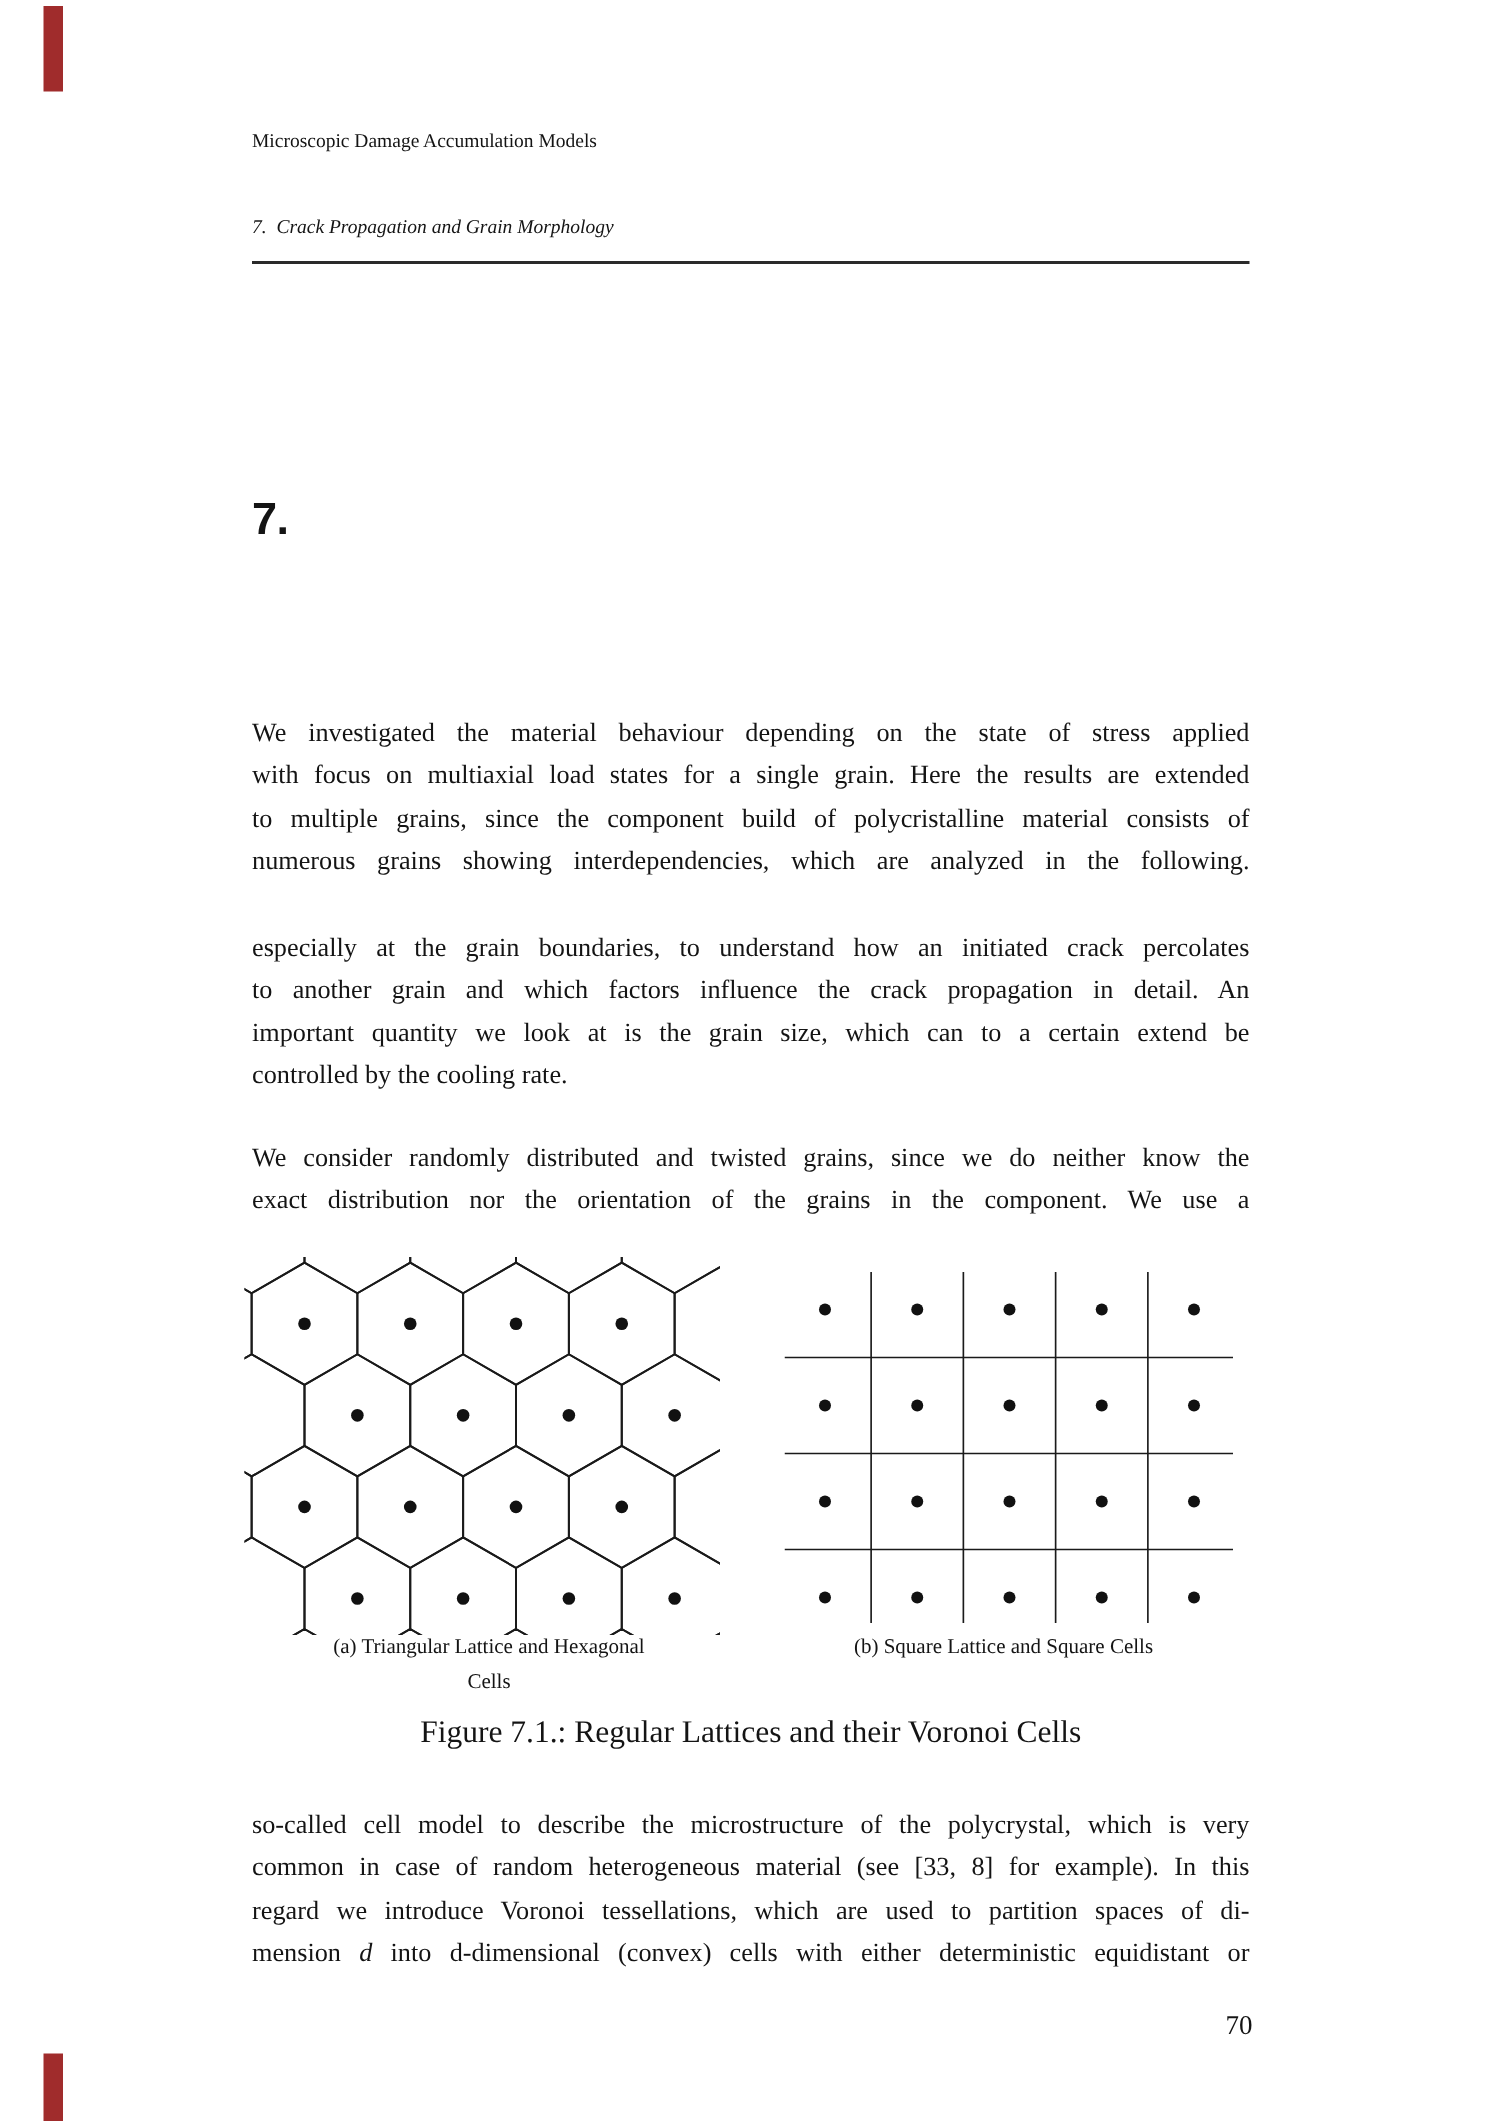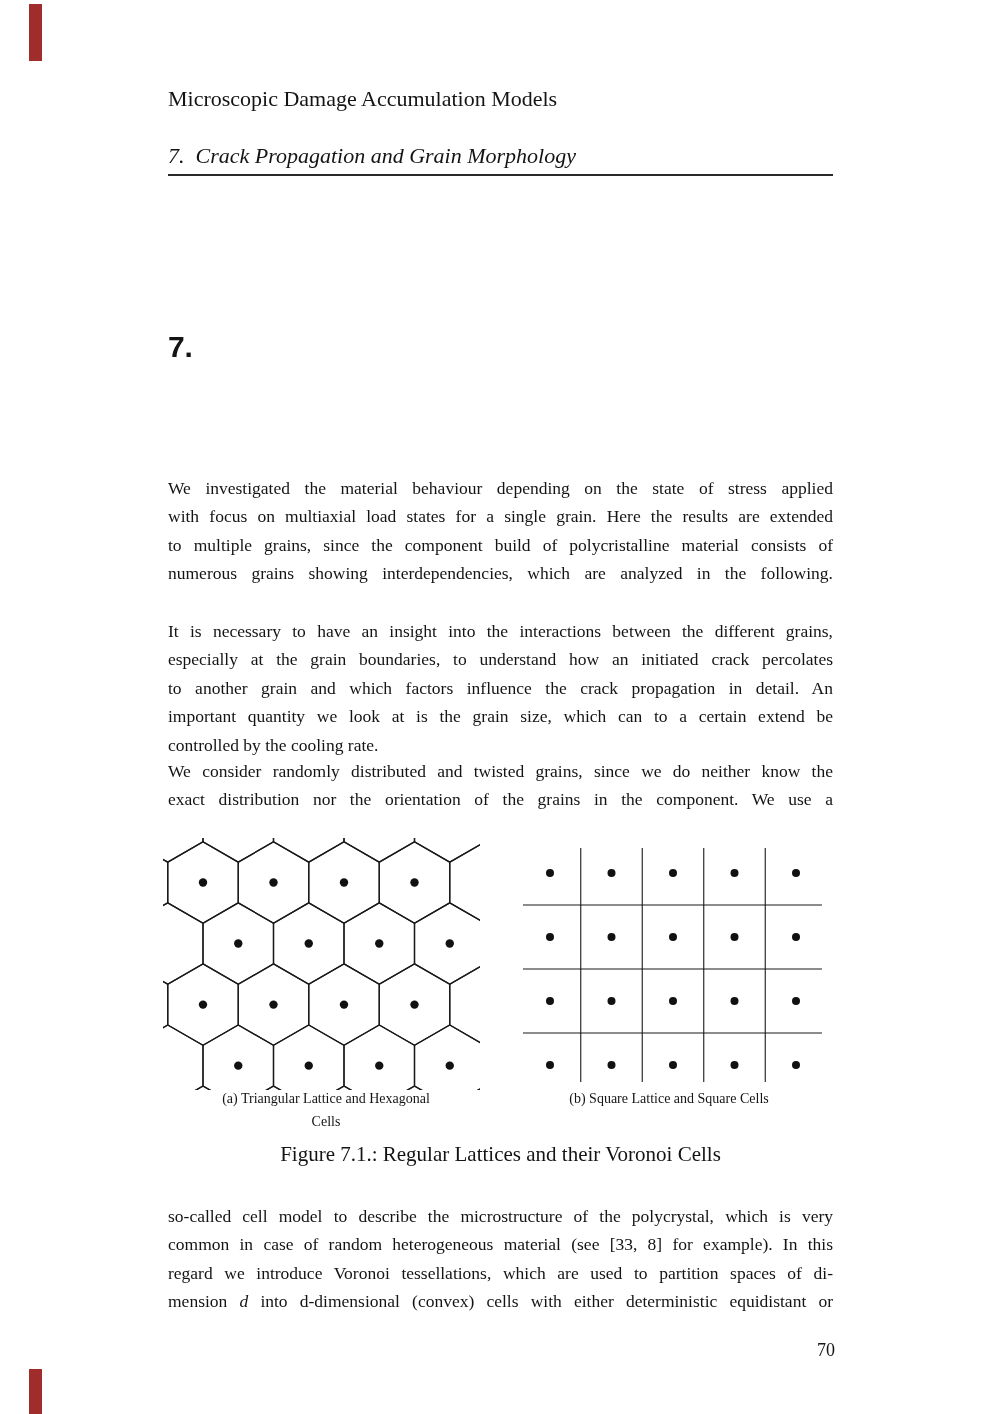--- a/index.html
+++ b/index.html
@@ -1,20 +1,20 @@
 <!DOCTYPE html>
 <html><head>
 <meta charset="utf-8">
 <style>
   html,body{margin:0;padding:0;background:#e8e8e8;}
   #page{position:relative;width:1000px;height:1414px;background:#ffffff;
         font-family:"Liberation Serif","DejaVu Serif",serif;color:#141414;overflow:hidden;}
   .abs{position:absolute;}
   .marker{position:absolute;width:13px;}
-  .runhead{font-size:22px;white-space:nowrap;}
+  .runhead{font-size:13px;white-space:nowrap;}
   .runhead.it{font-style:italic;}
   .hrule{position:absolute;height:1.5px;background:#2a2a2a;}
   .chapter{position:absolute;font-family:"Liberation Sans","DejaVu Sans",sans-serif;
            font-weight:bold;font-size:30px;letter-spacing:-0.3px;line-height:54px;white-space:nowrap;}
   .chapter .num{position:absolute;left:0;top:0;}
   .chapter .l1{position:absolute;left:50px;top:0;}
   .chapter .l2{position:absolute;left:50px;top:54px;}
   .para{position:absolute;width:665px;font-size:17.5px;line-height:28.4px;}
   .tline{text-align:justify;text-align-last:justify;-moz-text-align-last:justify;white-space:normal;}
   .tline.last{text-align-last:left;-moz-text-align-last:left;}
@@ -40,21 +40,20 @@
     <span class="num">7.</span>
   </div>
 
   <div class="para" style="left:168px;top:474px;">
       <div class="tline">We investigated the material behaviour depending on the state of stress applied</div>
       <div class="tline">with focus on multiaxial load states for a single grain. Here the results are extended</div>
       <div class="tline">to multiple grains, since the component build of polycristalline material consists of</div>
       <div class="tline">numerous grains showing interdependencies, which are analyzed in the following.</div>
     </div>
   <div class="para" style="left:168px;top:617px;">
-      <div class="tline">It is necessary to have an insight into the interactions between the different grains,</div>
       <div class="tline">especially at the grain boundaries, to understand how an initiated crack percolates</div>
       <div class="tline">to another grain and which factors influence the crack propagation in detail. An</div>
       <div class="tline">important quantity we look at is the grain size, which can to a certain extend be</div>
       <div class="tline last">controlled by the cooling rate.</div>
     </div>
   <div class="para" style="left:168px;top:757px;">
       <div class="tline">We consider randomly distributed and twisted grains, since we do neither know the</div>
       <div class="tline">exact distribution nor the orientation of the grains in the component. We use a</div>
     </div>
 

